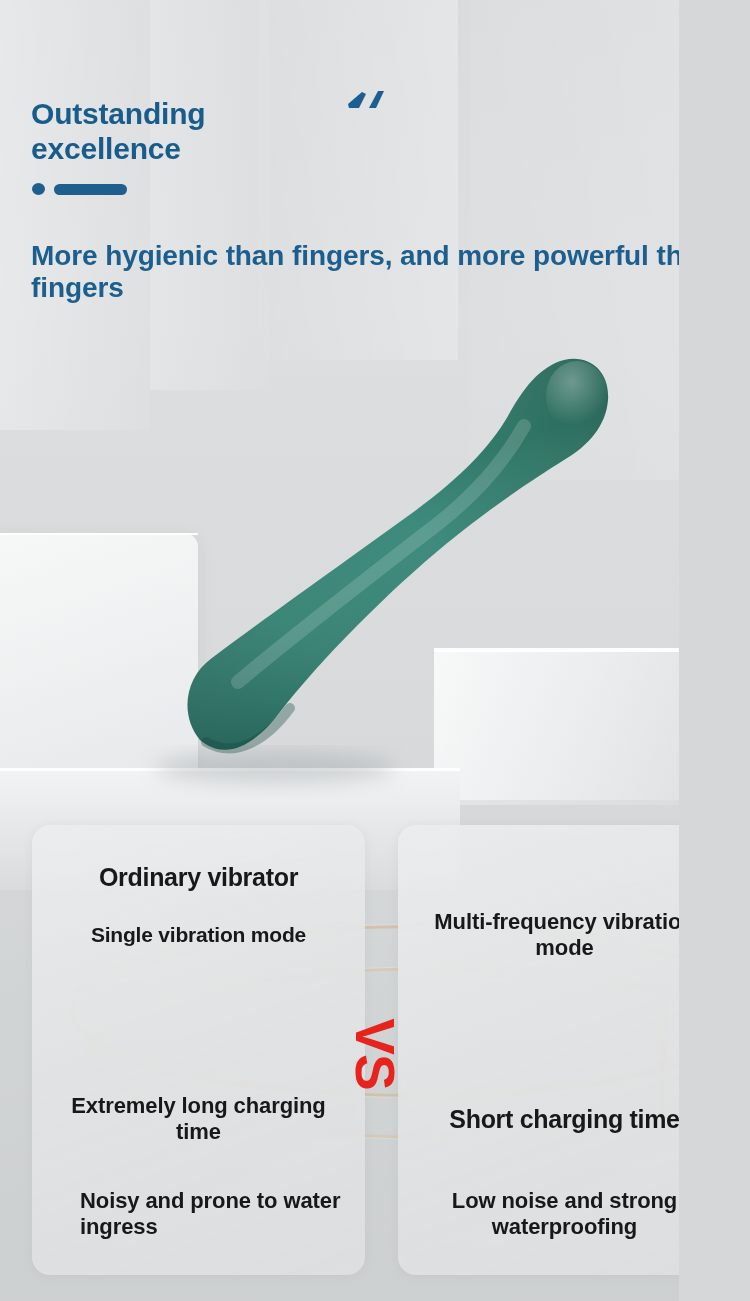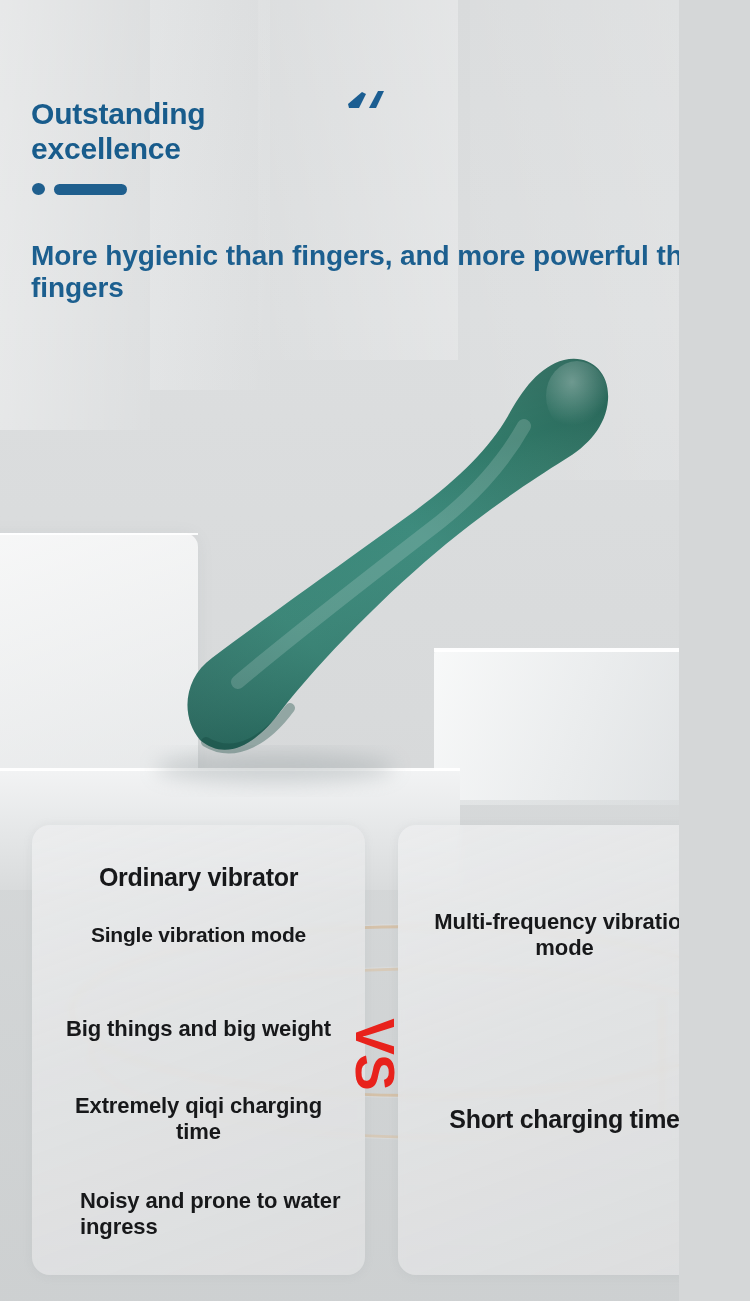--- a/index.html
+++ b/index.html
@@ -263,36 +263,36 @@
 
   <div class="compare">
 
     <div class="panel panel-left">
       <div class="row r1">
         <span class="t-xl">Ordinary vibrator</span>
       </div>
       <div class="row r2">
         <span class="t-lg">Single vibration mode</span>
       </div>
-      <div class="row r3">
-        <span class="t-md">Big things and big weight</span>
-      </div>
       <div class="row r4">
-        <span class="t-md">Extremely qiqi charging time</span>
+        <span class="t-md">Extremely long charging time</span>
       </div>
       <div class="row r5" style="justify-content:flex-end;padding-left:48px;text-align:left">
         <span class="t-md">Noisy and prone to water ingress</span>
       </div>
     </div>
 
     <div class="panel panel-right">
       <div class="row r2">
         <span class="t-md">Multi-frequency vibration mode</span>
       </div>
       <div class="row r4">
         <span class="t-xl">Short charging time</span>
       </div>
+      <div class="row r5">
+        <span class="t-md">Low noise and strong waterproofing</span>
+      </div>
     </div>
   </div>
 
   <div class="vs">VS</div>
 
 </div>
 
 </body></html>

